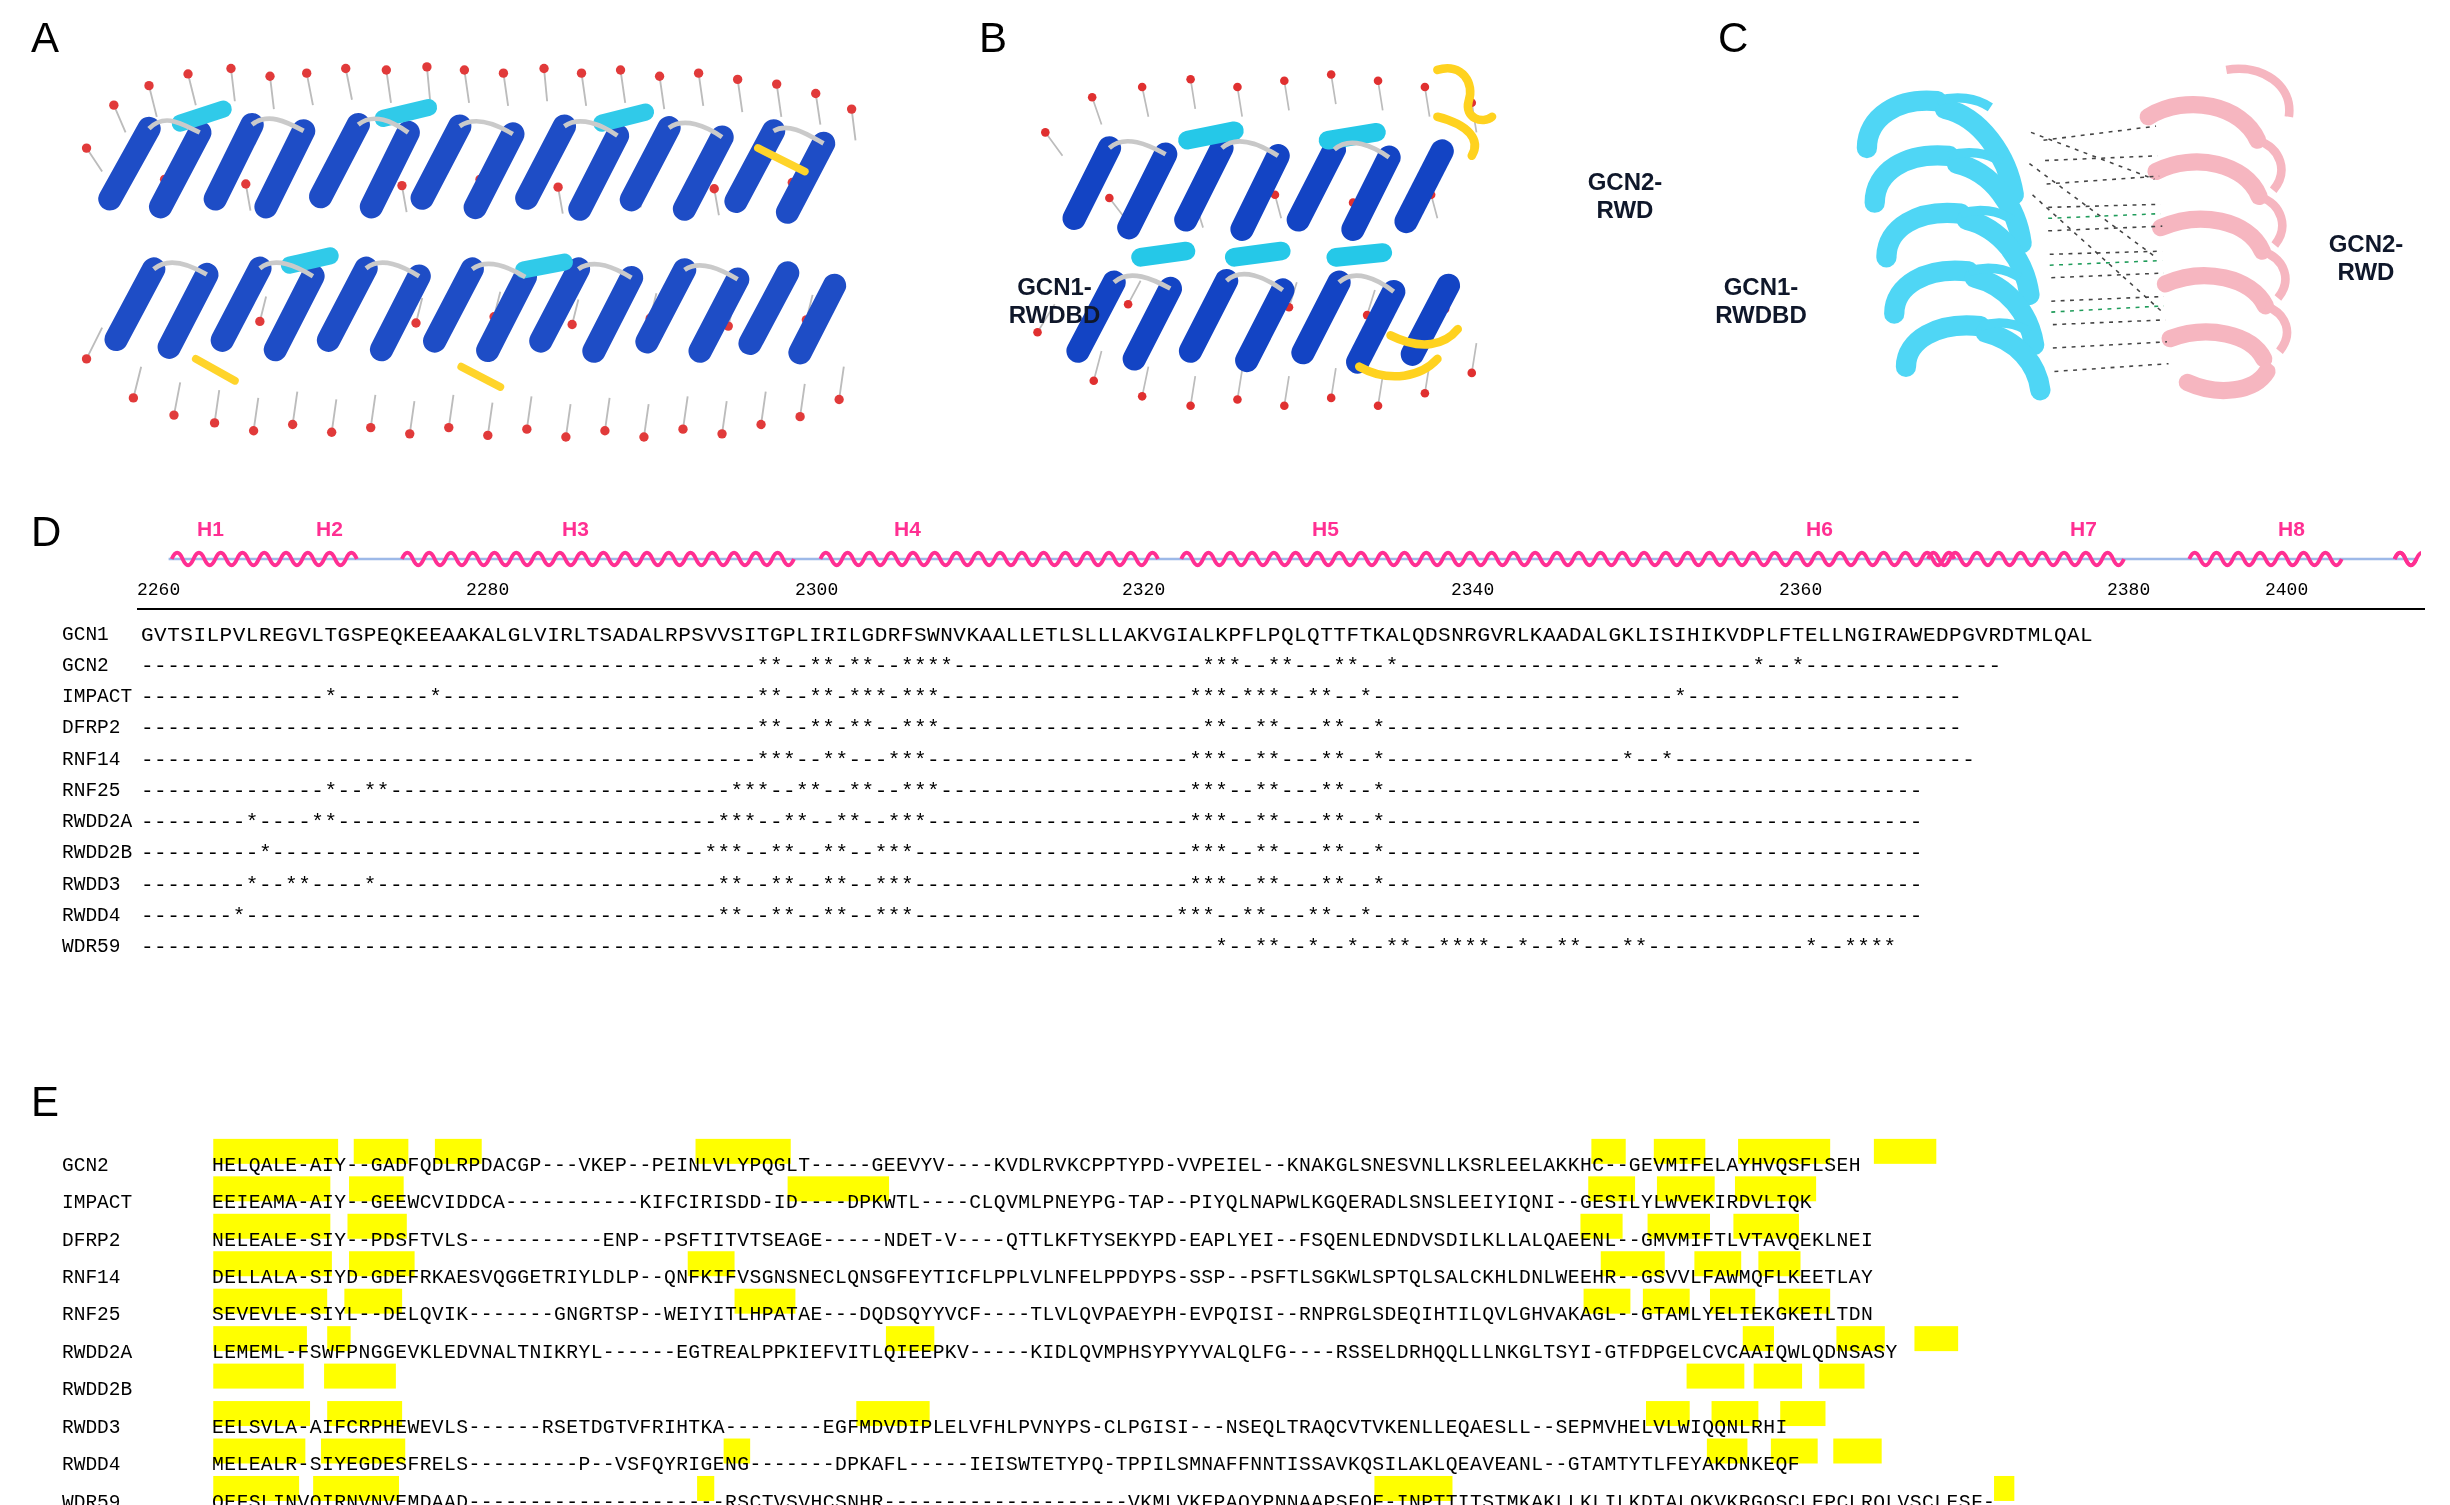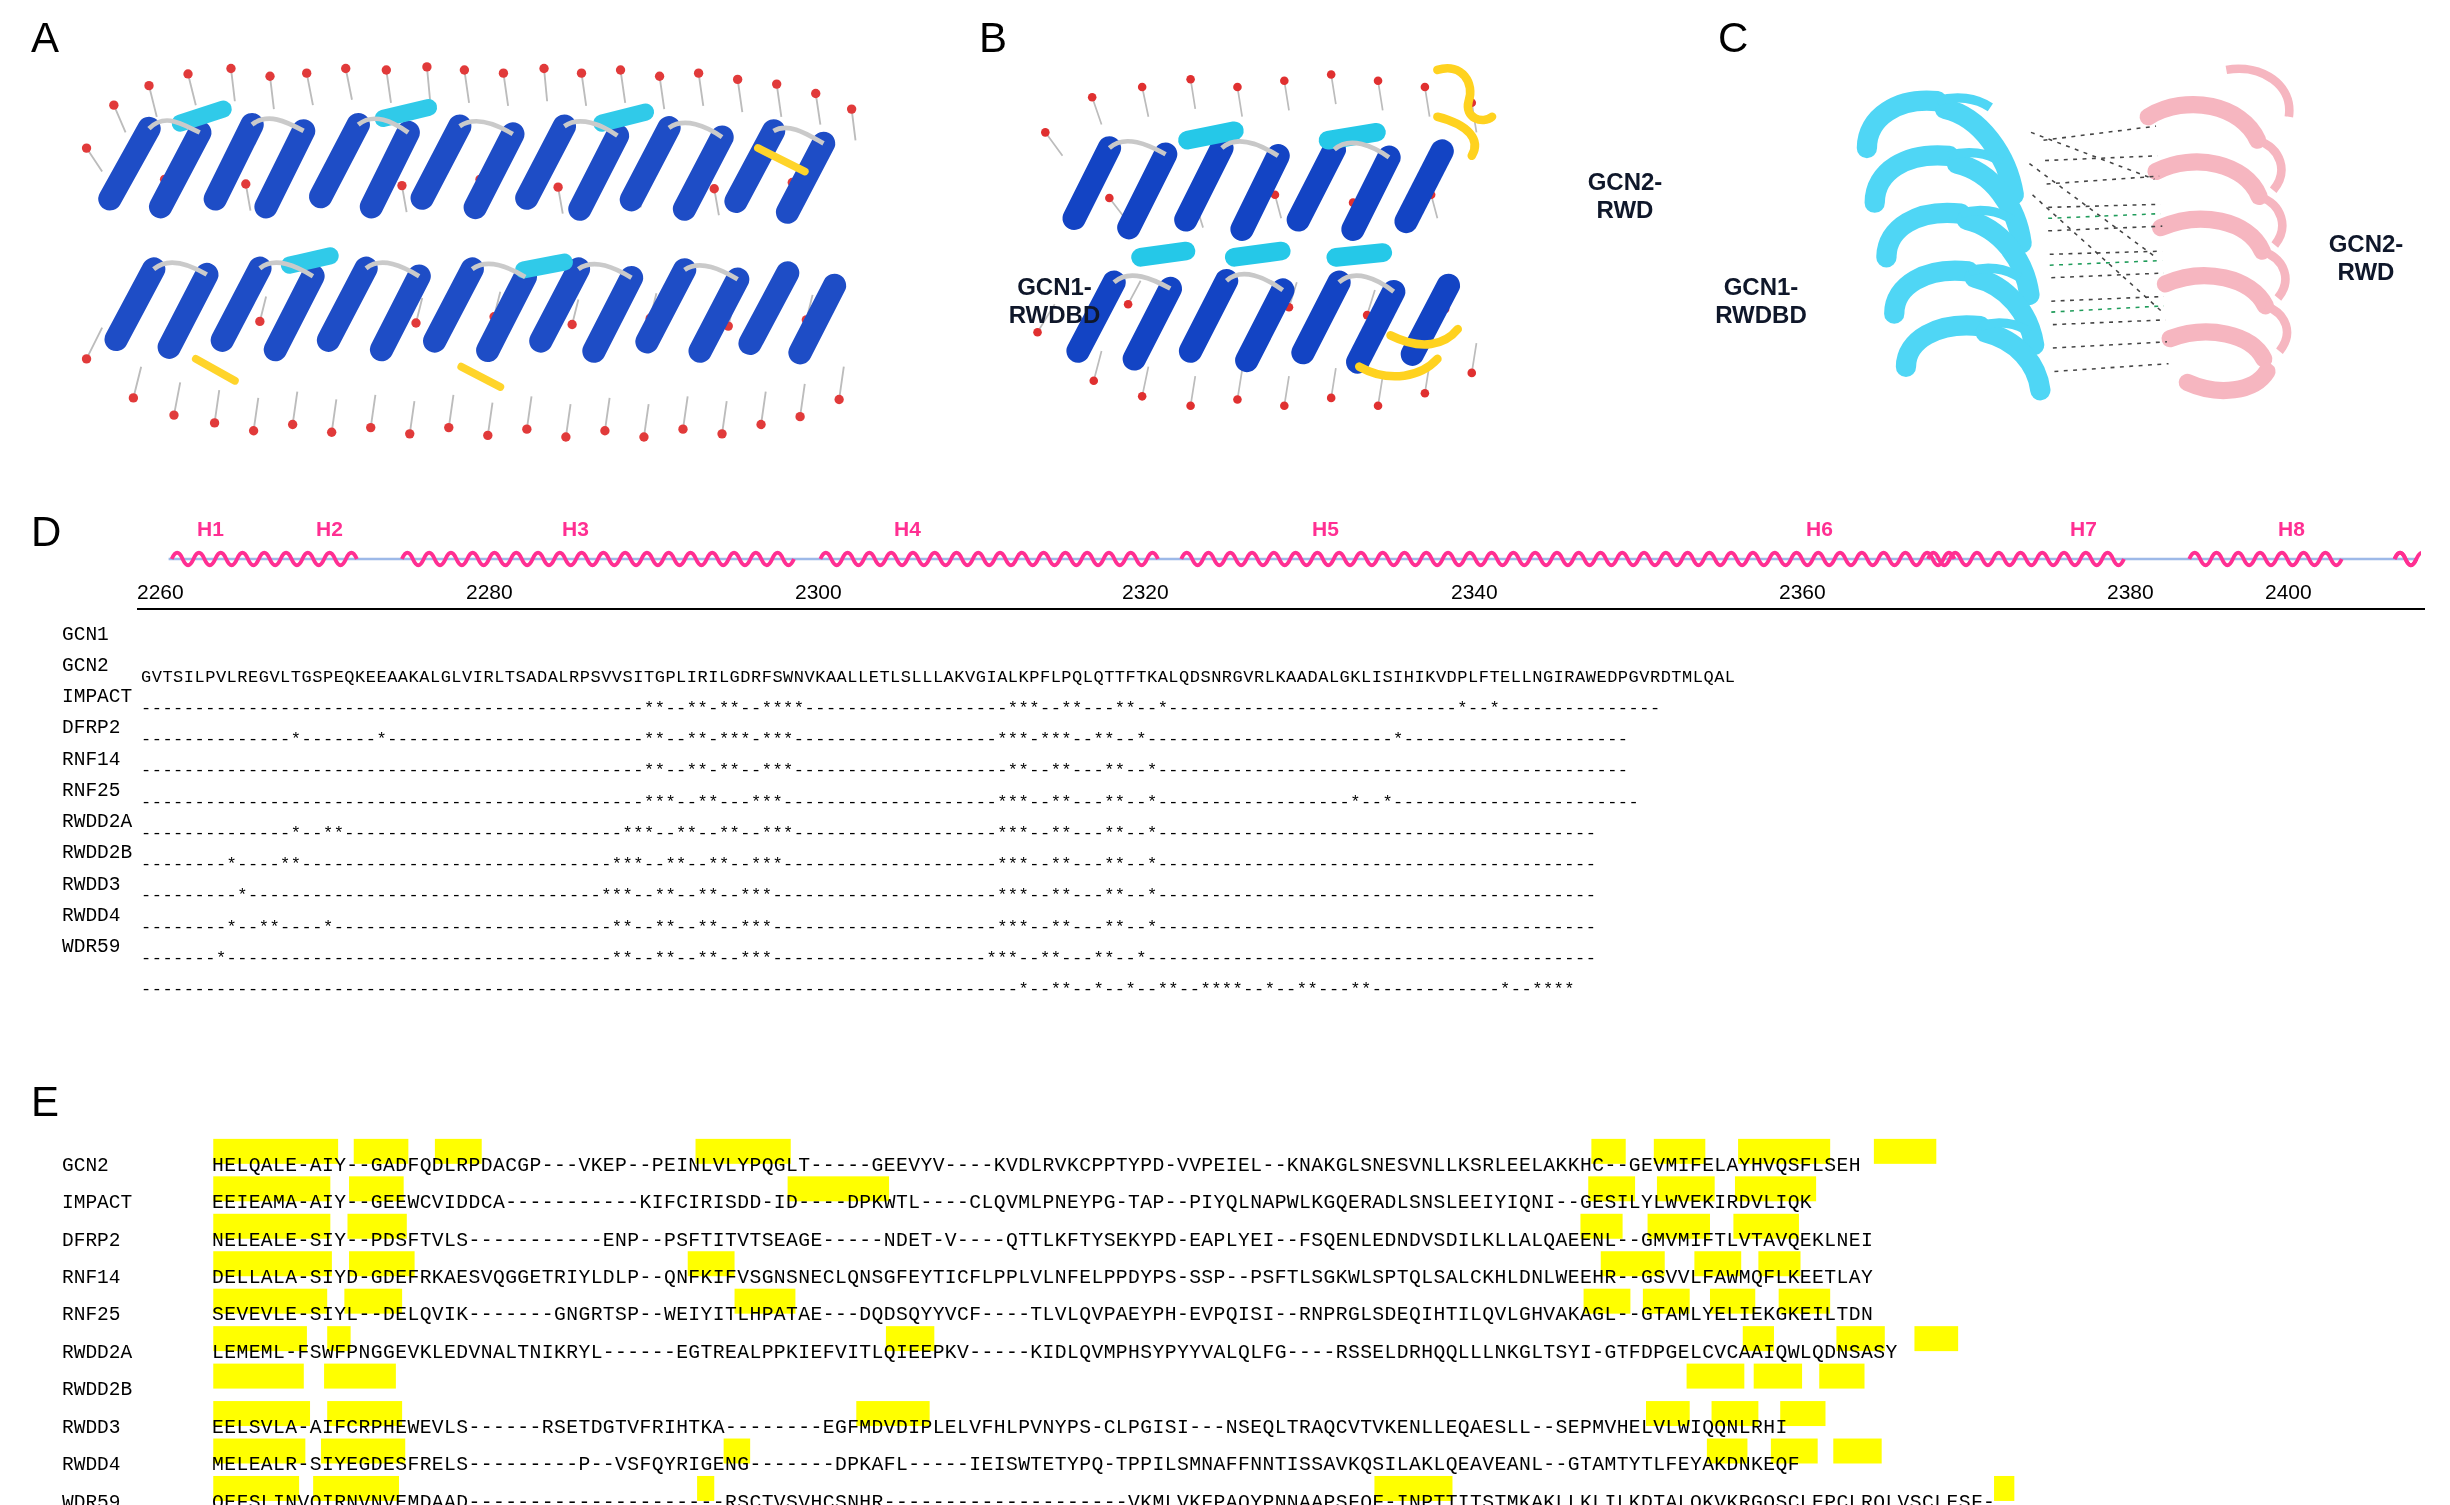--- a/index.html
+++ b/index.html
@@ -9,24 +9,24 @@
 
   
   .struct-box{position:absolute;overflow:hidden;}
 
   .lbl{position:absolute;font-size:24px;font-weight:bold;line-height:1.15;text-align:center;color:#0f172a;}
 
   
   #panelD{position:absolute;left:0;top:508px;width:2450px;height:492px;}
   .helix-label{position:absolute;color:#ff2f92;font-size:21px;font-weight:bold;}
   .helix-wave{position:absolute;height:26.6px;}
-  .ruler-num{position:absolute;font-size:21px;font-family:Liberation Sans, sans-serif;}
+  .ruler-num{position:absolute;font-size:18px;font-family:Liberation Mono, monospace;}
   .ruler-line{position:absolute;background:#000;height:1.6px;}
   .seq-name{position:absolute;font-family:"Liberation Mono",monospace;font-size:19.5px;letter-spacing:0px;white-space:pre;}
-  .seq-row{position:absolute;font-family:"Liberation Mono",monospace;font-size:17px;white-space:pre;letter-spacing:0.5px;margin-top:44px;}
+  .seq-row{position:absolute;font-family:"Liberation Mono",monospace;font-size:21px;white-space:pre;letter-spacing:0.5px;}
 
   
   #panelE{position:absolute;left:0;top:1078px;width:2450px;height:422px;}
   .e-name{position:absolute;font-family:"Liberation Mono",monospace;font-size:19.5px;white-space:pre;}
   .e-seq{position:absolute;font-family:"Liberation Mono",monospace;font-size:19.7px;white-space:pre;letter-spacing:0.4px;}
 
   svg{display:block;}
 </style>
 </head>
 <body>

